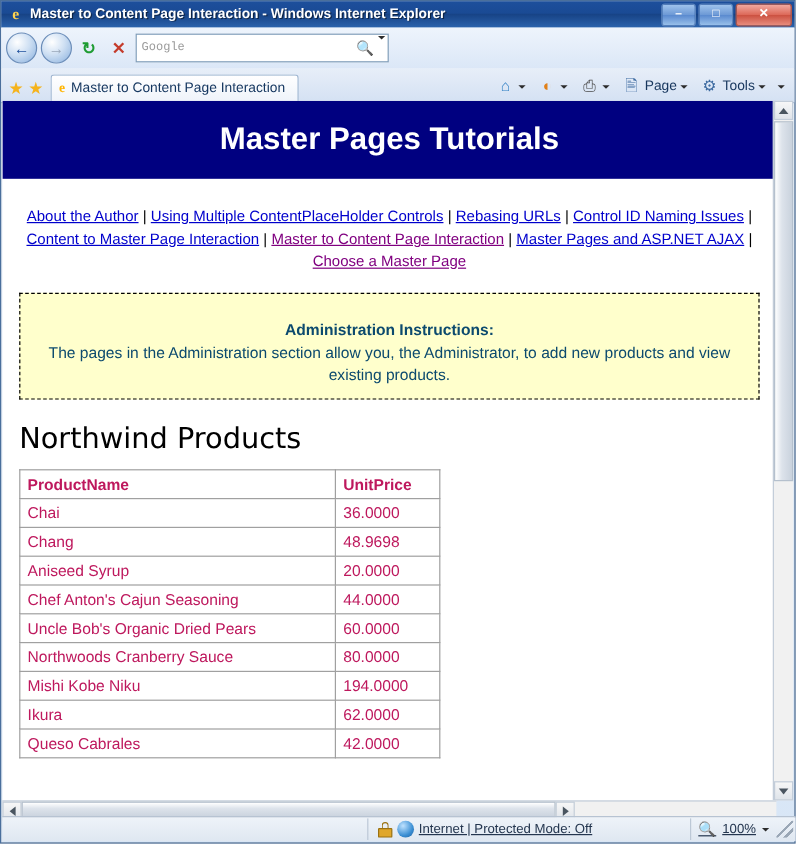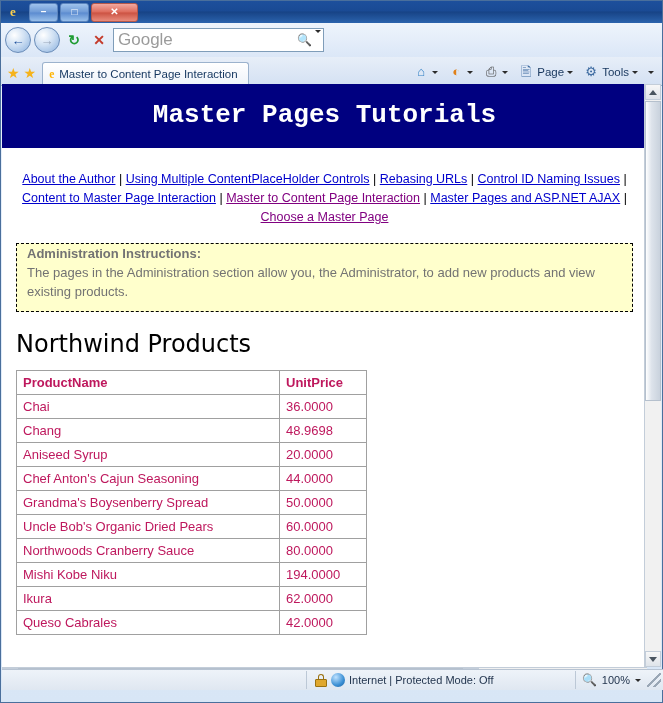--- a/index.html
+++ b/index.html
@@ -148,23 +148,24 @@
     width: 205px;
     height: 22px;
     display:flex;
     align-items:center;
     border: 1px solid #7f9db9;
     background:#ffffff;
     padding: 0 2px;
   }
   .search-box .ph {
     flex:1 1 auto;
-    font-size: 17px;
+    font-size: 10px;
     color: #9b9b9b;
     padding-left: 2px;
+    font-family: Liberation Mono, monospace;
   }
   .search-box .mag {
     color:#1f5fa8;
     font-size: 12px;
     padding: 0 3px;
   }
   
   .tabbar {
     height: 28px;
     display:flex;
@@ -234,21 +235,21 @@
     width: 645px;
     height: 583px;
     background: #ffffff;
     overflow: hidden;
     border-right: 1px solid #b7c3d2;
   }
   .banner {
     background: #000080;
     color: #ffffff;
     text-align: center;
-    font-family: Liberation Mono, monospace;
+    font-family: Liberation Sans, sans-serif;
     font-weight: bold;
     font-size: 26px;
     padding: 16px 0 18px 0;
   }
   .navlinks {
     padding: 22px 12px 4px 12px;
     text-align: center;
     font-size: 12.5px;
     line-height: 19px;
     color: #000;
@@ -256,24 +257,25 @@
   .navlinks a {
     color: #0000cc;
     text-decoration: underline;
   }
   .navlinks a.visited { color: #800080; }
   .navlinks .sep { color:#000; }
   .admin-box {
     margin: 12px 14px 0 14px;
     border: 1px dashed #000000;
     background: #ffffcc;
-    padding: 0 10px 10px 10px;
+    padding: 20px 10px 10px 10px;
     font-size: 13px;
     line-height: 19px;
-    color: #737373;
+    color: #0c4a6e;
+    text-align: center;
   }
   .admin-box .hdr { font-weight: bold; }
   h1.page-h1 {
     margin: 18px 0 12px 14px;
     font-family: "DejaVu Sans", sans-serif;
     font-weight: normal;
     font-size: 24px;
     color: #000;
   }
   table.products {
@@ -349,29 +351,30 @@
     height:14px;
     margin:0;
     width: 445px;
     background: linear-gradient(to bottom, #ffffff, #dde3eb 40%, #c9d2dd);
     border:1px solid #b5c0cd;
     box-sizing:border-box;
   }
   .statusbar {
     position:absolute;
     left:1px;
-    bottom:12px;
+    bottom:1px;
     width: 661px;
     height: 20px;
     background: linear-gradient(to bottom, #eef3f9, #dfe7f1);
     border-top: 1px solid #b7c3d2;
     display:flex;
     align-items:center;
     font-size: 11px;
     color: #24364f;
+    text-decoration: underline;
   }
   .status-left { width: 300px; padding-left: 4px; }
   .status-zone {
     display:flex;
     align-items:center;
     gap:4px;
     border-left: 1px solid #bcc8d6;
     padding: 0 8px;
     height: 18px;
   }
@@ -404,20 +407,21 @@
 </style>
 </head>
 <body>
 
 <div class="window">
 
   <div class="titlebar">
     <span class="title-icon">
         <span class="e">e</span>
       </span>
+    <span class="title-text">Master to Content Page Interaction - Windows Internet Explorer</span>
     <span class="winbtns">
       <span class="winbtn">–</span>
       <span class="winbtn">□</span>
       <span class="winbtn close">✕</span>
     </span>
   </div>
 
   <div class="navbar">
     <span class="navcircle">←</span>
     <span class="navcircle dim">→</span>
@@ -515,24 +519,20 @@
         </tr>
         <tr>
           <td class="name">Aniseed Syrup</td>
           <td class="price">20.0000</td>
         </tr>
         <tr>
           <td class="name">Chef Anton's Cajun Seasoning</td>
           <td class="price">44.0000</td>
         </tr>
         <tr>
-          <td class="name">Grandma's Boysenberry Spread</td>
-          <td class="price">50.0000</td>
-        </tr>
-        <tr>
           <td class="name">Uncle Bob's Organic Dried Pears</td>
           <td class="price">60.0000</td>
         </tr>
         <tr>
           <td class="name">Northwoods Cranberry Sauce</td>
           <td class="price">80.0000</td>
         </tr>
         <tr>
           <td class="name">Mishi Kobe Niku</td>
           <td class="price">194.0000</td>

